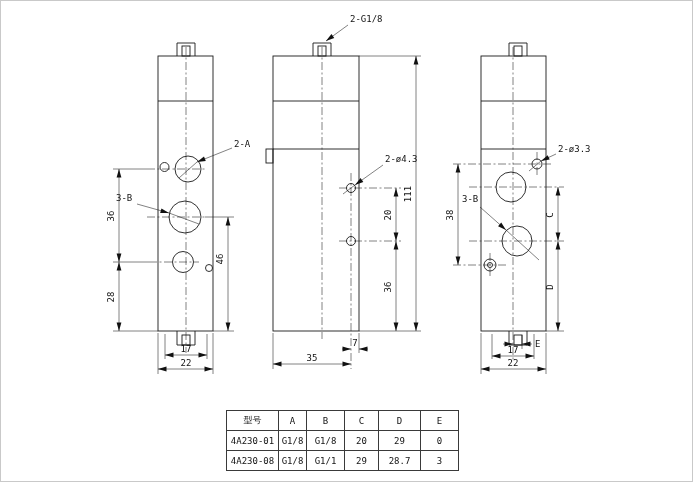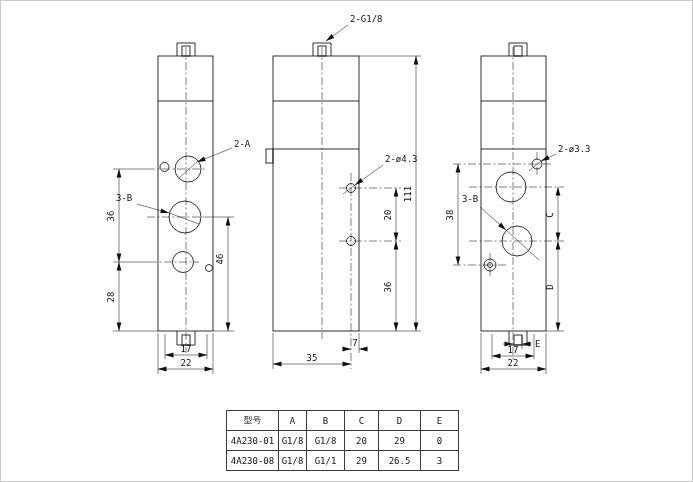--- a/index.html
+++ b/index.html
@@ -191,18 +191,18 @@
     <td>G1/8</td>
     <td>20</td>
     <td>29</td>
     <td>0</td>
   </tr>
   <tr>
     <td>4A230-08</td>
     <td>G1/8</td>
     <td>G1/1</td>
     <td>29</td>
-    <td>26.5</td>
+    <td>28.7</td>
     <td>3</td>
   </tr>
 </tbody>
     </table>
 </div>
 
 </body></html>

